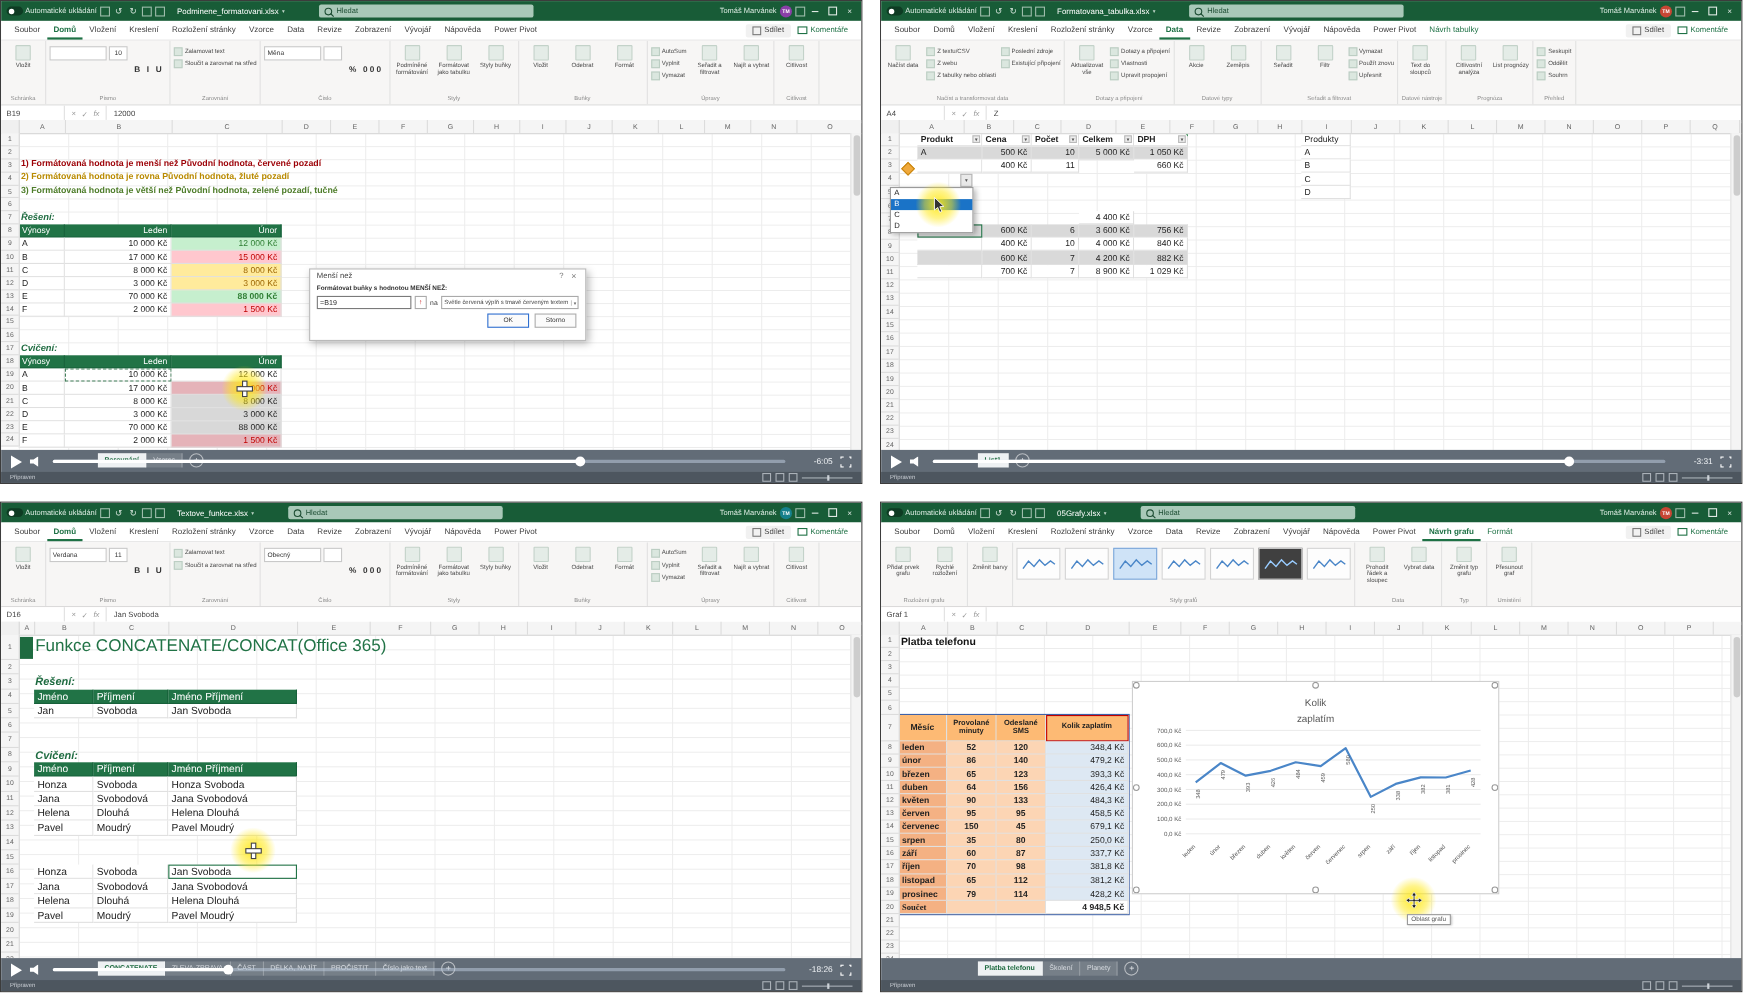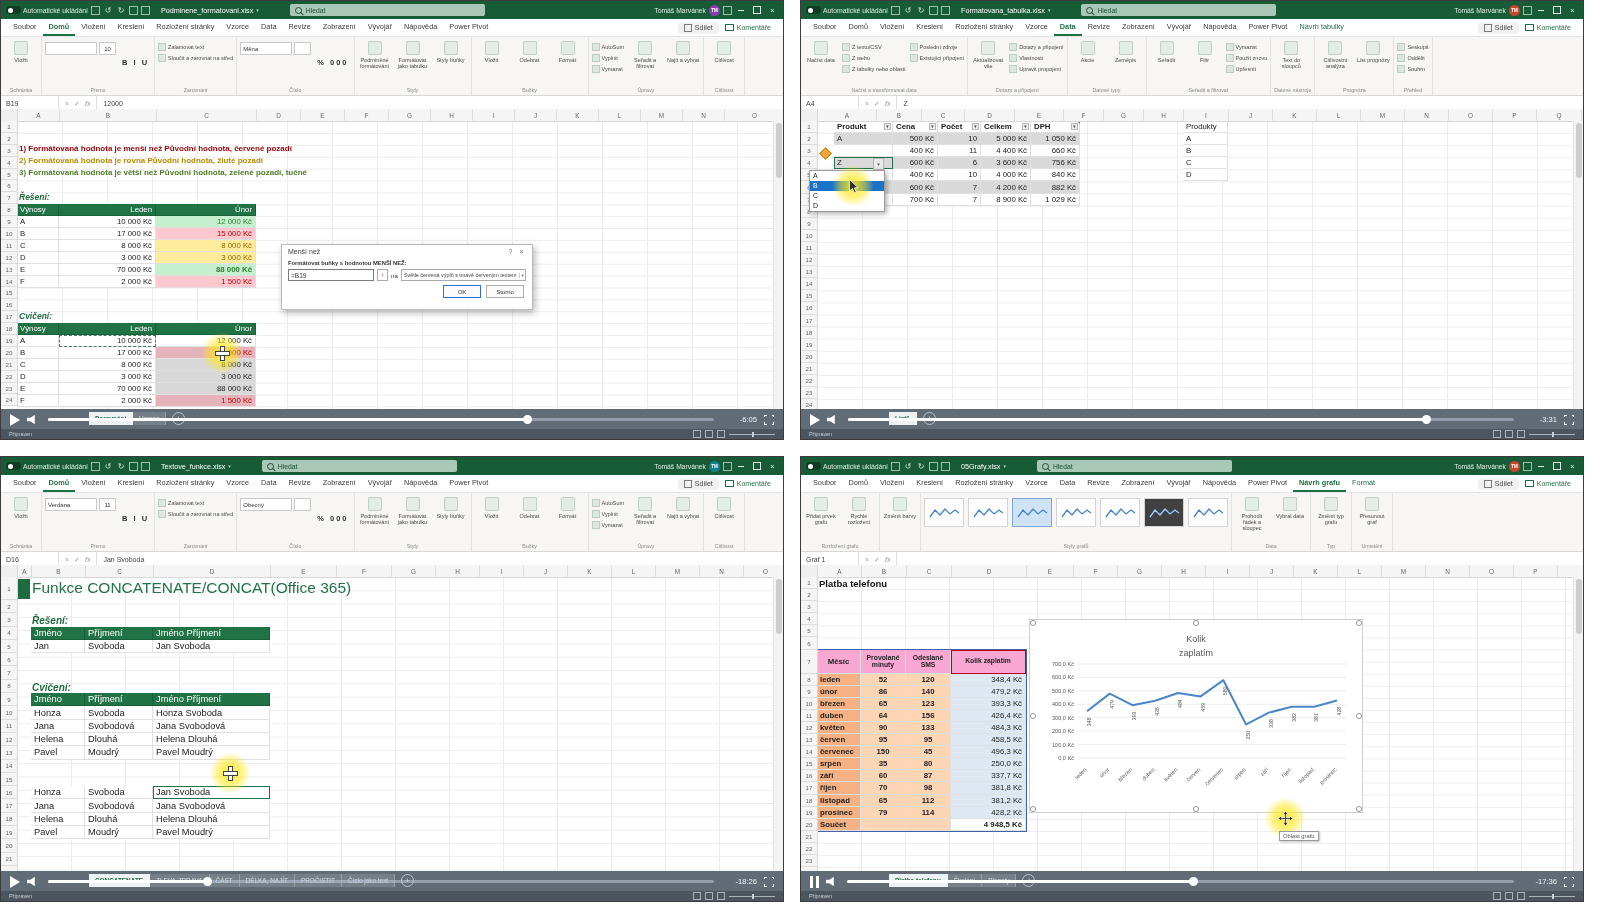--- a/index.html
+++ b/index.html
@@ -84,21 +84,21 @@
   .ra{justify-content:flex-end}.ct{justify-content:center;text-align:center}.b{font-weight:bold}
   .hdr{background:#217346;color:#fff;border-color:#17603a}
   .g{background:#c6efce;color:#2e7d32}.r{background:#ffc7ce;color:#c00000}.y{background:#ffeb9c;color:#9c6500}
   .sel{background:#d8d8d8}.selr{background:#e5b3b9;color:#c00000}
   .ants{outline:1.5px dashed #44805c;outline-offset:-1.5px}
   .acur{outline:1.7px solid #217346;outline-offset:-1.7px;position:relative;z-index:2}
   .bd{background:#d9d9d9}
   .thd{font-weight:bold;position:relative;padding-right:11px}
   .f::after{content:"▾";position:absolute;right:1px;top:2px;width:7px;height:7px;background:#ededed;border:1px solid #b9b9b9;font-size:4.5px;color:#555;display:flex;align-items:center;justify-content:center;box-sizing:border-box}
   .flag::before{content:"";position:absolute;right:0;top:0;border-top:3px solid #2f8a4d;border-left:3px solid transparent}
-  .cyl{background:#d8f6f3}.cyh{background:#f9a8d4}.blu{background:#8db4e2}.rt{color:#e00000;font-weight:bold}
+  .cyl{background:#d8f6f3}.cyh{background:#fdba74}.blu{background:#8db4e2}.rt{color:#e00000;font-weight:bold}
   .or{background:#f4b183}.ol{background:#fcd5b4}.bl2{background:#dde8f3}
   .wrap{white-space:normal;line-height:1.08;font-size:6.8px}
   .kz{outline:1px solid #c00000;outline-offset:-1px}
   
   .dialog{position:absolute;left:280px;top:135px;width:250px;height:64px;background:#fff;border:1px solid #b9b9b9;box-shadow:2px 3px 7px rgba(0,0,0,.28);z-index:20;color:#333}
   .dtitle{height:13px;display:flex;align-items:center;padding:0 6px;font-size:7px;color:#444}
   .dhelp{margin-left:auto;color:#777;font-size:7px;padding:0 5px}
   .dclose{color:#777;font-size:8px;padding:0 2px}
   .dlabel{padding:2px 6px 1px;font-weight:bold;font-size:5.8px}
   .drow{display:flex;align-items:center;gap:3px;padding:2px 6px 0}
@@ -726,21 +726,21 @@
           <div class="xcell bd" style="width: 59px; height: 12.1px;">A</div>
           <div class="xcell bd ra" style="width: 45px; height: 12.1px;">500 Kč</div>
           <div class="xcell bd ra" style="width: 43px; height: 12.1px;">10</div>
           <div class="xcell bd ra" style="width: 50px; height: 12.1px;">5 000 Kč</div>
           <div class="xcell bd ra" style="width: 49px; height: 12.1px;">1 050 Kč</div>
         </div>
         <div class="xrow">
           <div class="xcell " style="width: 59px; height: 12.1px;"></div>
           <div class="xcell ra" style="width: 45px; height: 12.1px;">400 Kč</div>
           <div class="xcell ra" style="width: 43px; height: 12.1px;">11</div>
-          <div class="xcell ra flag" style="width: 50px; height: 12.1px;">4 400 Kč</div>
+          <div class="xcell ra flag" style="width: 50px; height: 12.1px; margin-top: 47px;">4 400 Kč</div>
           <div class="xcell ra" style="width: 49px; height: 12.1px;">660 Kč</div>
         </div>
         <div class="xrow">
           <div class="xcell bd acur" style="width: 59px; height: 12.1px;">Z</div>
           <div class="xcell bd ra" style="width: 45px; height: 12.1px;">600 Kč</div>
           <div class="xcell bd ra" style="width: 43px; height: 12.1px;">6</div>
           <div class="xcell bd ra" style="width: 50px; height: 12.1px;">3 600 Kč</div>
           <div class="xcell bd ra" style="width: 49px; height: 12.1px;">756 Kč</div>
         </div>
         <div class="xrow">
@@ -1392,21 +1392,21 @@
         <div class="xrow">
           <div class="xcell or b" style="width: 44px; height: 12.1px;">červen</div>
           <div class="xcell ol ct b" style="width: 45px; height: 12.1px;">95</div>
           <div class="xcell ol ct b" style="width: 45px; height: 12.1px;">95</div>
           <div class="xcell bl2 ra" style="width: 75px; height: 12.1px;">458,5 Kč</div>
         </div>
         <div class="xrow">
           <div class="xcell or b" style="width: 44px; height: 12.1px;">červenec</div>
           <div class="xcell ol ct b" style="width: 45px; height: 12.1px;">150</div>
           <div class="xcell ol ct b" style="width: 45px; height: 12.1px;">45</div>
-          <div class="xcell bl2 ra" style="width: 75px; height: 12.1px;">496,3 Kč</div>
+          <div class="xcell bl2 ra" style="width: 75px; height: 12.1px;">679,1 Kč</div>
         </div>
         <div class="xrow">
           <div class="xcell or b" style="width: 44px; height: 12.1px;">srpen</div>
           <div class="xcell ol ct b" style="width: 45px; height: 12.1px;">35</div>
           <div class="xcell ol ct b" style="width: 45px; height: 12.1px;">80</div>
           <div class="xcell bl2 ra" style="width: 75px; height: 12.1px;">250,0 Kč</div>
         </div>
         <div class="xrow">
           <div class="xcell or b" style="width: 44px; height: 12.1px;">září</div>
           <div class="xcell ol ct b" style="width: 45px; height: 12.1px;">60</div>
@@ -1425,21 +1425,21 @@
           <div class="xcell ol ct b" style="width: 45px; height: 12.1px;">112</div>
           <div class="xcell bl2 ra" style="width: 75px; height: 12.1px;">381,2 Kč</div>
         </div>
         <div class="xrow">
           <div class="xcell or b" style="width: 44px; height: 12.1px;">prosinec</div>
           <div class="xcell ol ct b" style="width: 45px; height: 12.1px;">79</div>
           <div class="xcell ol ct b" style="width: 45px; height: 12.1px;">114</div>
           <div class="xcell bl2 ra" style="width: 75px; height: 12.1px;">428,2 Kč</div>
         </div>
         <div class="xrow">
-          <div class="xcell or b" style="width: 44px; height: 12.1px;">Součet</div>
+          <div class="xcell or b" style="width: 44px; height: 12.1px; font-family: Liberation Serif, serif;">Součet</div>
           <div class="xcell ol" style="width: 45px; height: 12.1px;"></div>
           <div class="xcell ol" style="width: 45px; height: 12.1px;"></div>
           <div class="xcell ra b" style="width: 75px; height: 12.1px;">4 948,5 Kč</div>
         </div>
       </div>
     <div class="chartbox" id="chart" style="left:228px;top:54px;width:332px;height:192px"><svg width="332" height="192">
           <text x="166" y="22" text-anchor="middle" class="ctitle">Kolik</text>
           <text x="166" y="36" text-anchor="middle" class="ctitle">zaplatím</text>
           <line x1="48" y1="44" x2="316" y2="44" stroke="#e4e4e4" stroke-width="0.7"></line>
           <text x="44" y="46" text-anchor="end" class="ctick">700,0 Kč</text>
@@ -1509,25 +1509,14 @@
       </div>
     <div class="statusrow">
         <span>Připraven</span>
         <span class="stz">
           <span class="stzi"></span>
           <span class="stzi"></span>
           <span class="stzi"></span>
           <span class="stsl"></span>
         </span>
       </div>
-    <div class="vbar">
-      <span class="vpause"></span>
-      <span class="vvol"></span>
-      <div class="vtrack">
-          <div class="vfill" style="width: 52%;">
-            <span class="vdot"></span>
-          </div>
-        </div>
-      <span class="vtime">-17:36</span>
-      <span class="vfs"></span>
-    </div>
   </div>
 </div>
 
 </body></html>

